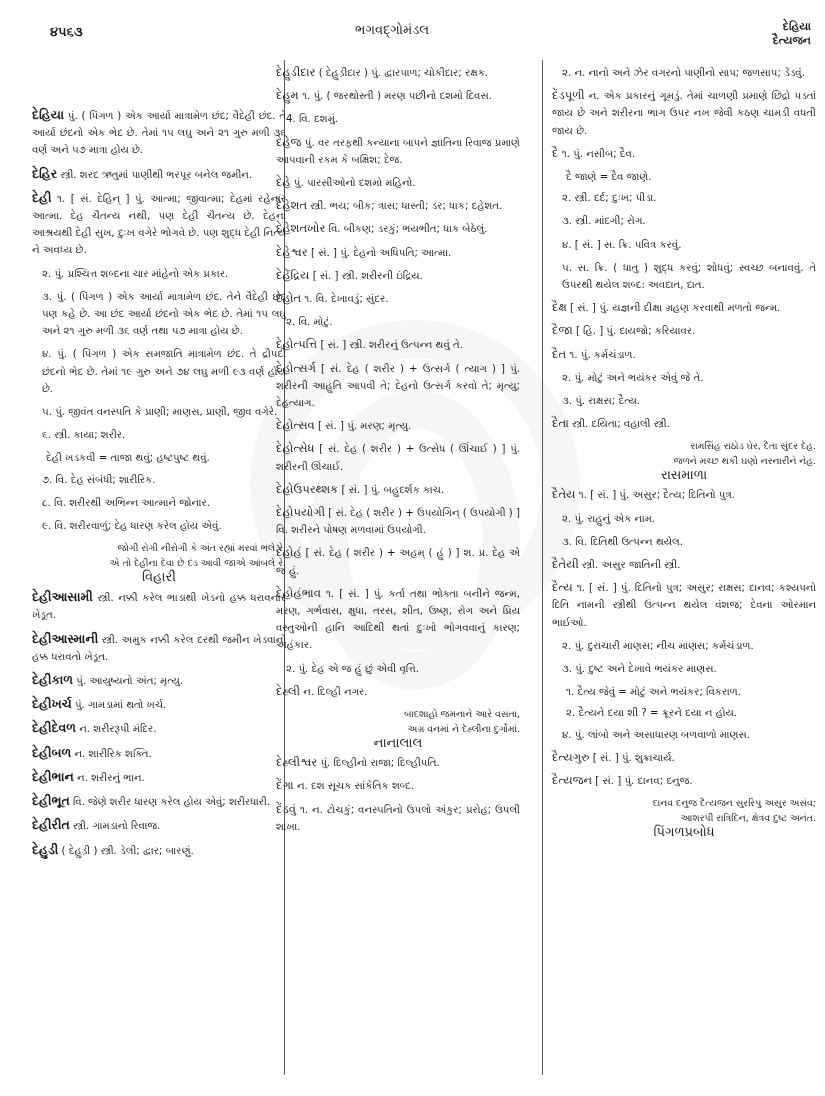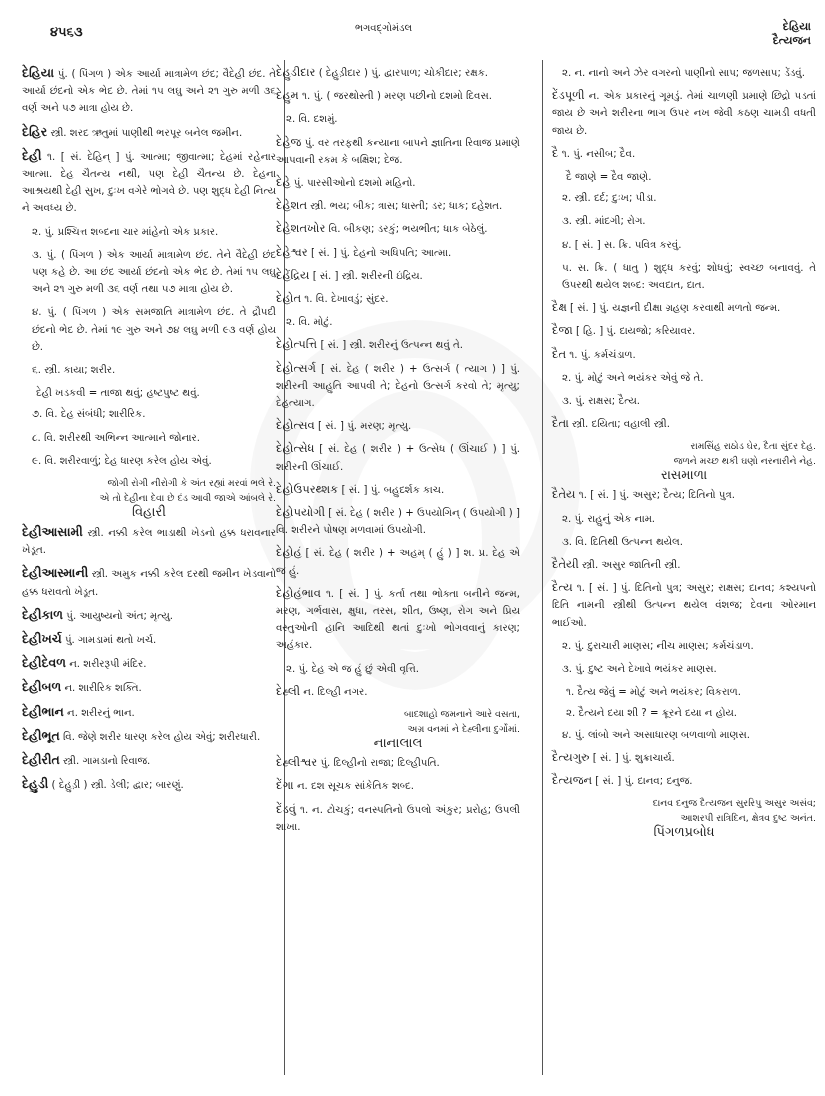--- a/index.html
+++ b/index.html
@@ -4,25 +4,25 @@
 <style>
   * { box-sizing: border-box; margin: 0; padding: 0; }
   html, body { width: 825px; height: 1096px; background: #ffffff; overflow: hidden; }
   body { font-family: "DejaVu Sans", sans-serif; color: #1a1a1a; position: relative; }
   .page { position: absolute; left: 0; top: 0; width: 825px; height: 1096px; }
 
   .watermark { position: absolute; left: 250px; top: 300px; width: 330px; height: 420px; pointer-events: none; opacity: 0.06; }
   .watermark .ring { position: absolute; border: 38px solid #777; border-radius: 50%; }
 
   .hdr-page { position: absolute; left: 18px; top: 24px; font-size: 13px; font-weight: bold; margin-left: 32px; }
-  .hdr-title { position: absolute; left: 355px; top: 22px; font-size: 10px; }
+  .hdr-title { position: absolute; left: 355px; top: 22px; font-size: 13px; }
   .hdr-guide { position: absolute; right: 14px; top: 20px; text-align: right; font-size: 11px; font-weight: bold; line-height: 14px; }
 
   .col { position: absolute; top: 64px; font-size: 10.2px; line-height: 17.2px; }
-  .col1 { left: 22px; width: 254px; }
+  .col1 { left: 32px; width: 254px; margin-top: 42px; }
   .col2 { left: 276px; width: 244px; }
   .col3 { left: 552px; width: 264px; }
 
   .rule { position: absolute; width: 1px; background: #555; }
   .rule1 { left: 284px; top: 60px; height: 1015px; }
   .rule2 { left: 542px; top: 60px; height: 1015px; }
 
   .entry { margin-bottom: 6px; text-align: justify; }
   .entry .head { font-weight: bold; font-size: 12.5px; }
   .entry .head.light { font-weight: normal; font-size: 11.5px; }
@@ -52,20 +52,21 @@
   <div class="rule rule1"></div>
   <div class="rule rule2"></div>
 
   <div class="col col1">
       <div class="entry"><span class="head">દેહિયા</span><span class="body"> પું. ( પિંગળ ) એક આર્યા માત્રામેળ છંદ; વૈદેહી છંદ. તે આર્યા છંદનો એક ભેદ છે. તેમાં ૧૫ લઘુ અને ૨૧ ગુરુ મળી ૩૬ વર્ણ અને ૫૭ માત્રા હોય છે.</span></div>
       <div class="entry"><span class="head">દેહિર</span><span class="body"> સ્ત્રી. શરદ ઋતુમાં પાણીથી ભરપૂર બનેલ જમીન.</span></div>
       <div class="entry"><span class="head">દેહી</span><span class="body"> ૧. [ સં. દેહિન્ ] પું. આત્મા; જીવાત્મા; દેહમાં રહેનાર આત્મા. દેહ ચૈતન્ય નથી, પણ દેહી ચૈતન્ય છે. દેહના આશ્રયથી દેહી સુખ, દુઃખ વગેરે ભોગવે છે. પણ શુદ્ધ દેહી નિત્ય ને અવધ્ય છે.</span></div>
       <div class="sense">૨. પું. પ્રશ્ચિત્ત શબ્દના ચાર માંહેનો એક પ્રકાર.</div>
       <div class="sense">૩. પું. ( પિંગળ ) એક આર્યા માત્રામેળ છંદ. તેને વૈદેહી છંદ પણ કહે છે. આ છંદ આર્યા છંદનો એક ભેદ છે. તેમાં ૧૫ લઘુ અને ૨૧ ગુરુ મળી ૩૬ વર્ણ તથા ૫૭ માત્રા હોય છે.</div>
       <div class="sense">૪. પું. ( પિંગળ ) એક સમજાતિ માત્રામેળ છંદ. તે દ્રૌપદી છંદનો ભેદ છે. તેમાં ૧૯ ગુરુ અને ૭૪ લઘુ મળી ૯૩ વર્ણ હોય છે.</div>
+      <div class="sense">૫. પું. જીવંત વનસ્પતિ કે પ્રાણી; માણસ, પ્રાણી, જીવ વગેરે.</div>
       <div class="sense">૬. સ્ત્રી. કાયા; શરીર.</div>
       <div class="idiom">દેહી ખડકવી = તાજા થવું; હષ્ટપુષ્ટ થવું.</div>
       <div class="sense">૭. વિ. દેહ સંબંધી; શારીરિક.</div>
       <div class="sense">૮. વિ. શરીરથી અભિન્ન આત્માને જોનાર.</div>
       <div class="sense">૯. વિ. શરીરવાળું; દેહ ધારણ કરેલ હોય એવું.</div>
       <div>
         <div class="quote">જોગી રોગી નીરોગી કે અંત રહ્યાં મરવાં ભલે રે.</div>
         <div class="quote">એ તો દેહીના દેવા છે દંડ આવી જાએ આંબલે રે.</div>
         <div class="quote-src">વિહારી</div>
       </div>
@@ -76,21 +77,21 @@
       <div class="entry"><span class="head">દેહીદેવળ</span><span class="body"> ન. શરીરરૂપી મંદિર.</span></div>
       <div class="entry"><span class="head">દેહીબળ</span><span class="body"> ન. શારીરિક શક્તિ.</span></div>
       <div class="entry"><span class="head">દેહીભાન</span><span class="body"> ન. શરીરનું ભાન.</span></div>
       <div class="entry"><span class="head">દેહીભૂત</span><span class="body"> વિ. જેણે શરીર ધારણ કરેલ હોય એવું; શરીરધારી.</span></div>
       <div class="entry"><span class="head">દેહીરીત</span><span class="body"> સ્ત્રી. ગામડાનો રિવાજ.</span></div>
       <div class="entry"><span class="head">દેહુડી</span><span class="body"> ( દેહુડ઼ી ) સ્ત્રી. ડેલી; દ્વાર; બારણું.</span></div>
     </div>
   <div class="col col2">
       <div class="entry"><span class="head light">દેહુડીદાર</span><span class="body"> ( દેહુડ઼ીદાર ) પું. દ્વારપાળ; ચોકીદાર; રક્ષક.</span></div>
       <div class="entry"><span class="head light">દેહુમ</span><span class="body"> ૧. પું. ( જરથોસ્તી ) મરણ પછીનો દશમો દિવસ.</span></div>
-      <div class="sense">૨. વિ. દશમું.</div>
+      <div class="sense">4. વિ. દશમું.</div>
       <div class="entry"><span class="head light">દેહેજ</span><span class="body"> પું. વર તરફથી કન્યાના બાપને જ્ઞાતિના રિવાજ પ્રમાણે આપવાની રકમ કે બક્ષિશ; દેજ.</span></div>
       <div class="entry"><span class="head light">દેહે</span><span class="body"> પું. પારસીઓનો દશમો મહિનો.</span></div>
       <div class="entry"><span class="head light">દેહેશત</span><span class="body"> સ્ત્રી. ભય; બીક; ત્રાસ; ધાસ્તી; ડર; ધાક; દહેશત.</span></div>
       <div class="entry"><span class="head light">દેહેશતખોર</span><span class="body"> વિ. બીકણ; ડરકું; ભયભીત; ધાક બેઠેલું.</span></div>
       <div class="entry"><span class="head light">દેહેશ્વર</span><span class="body"> [ સં. ] પું. દેહનો અધિપતિ; આત્મા.</span></div>
       <div class="entry"><span class="head light">દેહેંદ્રિય</span><span class="body"> [ સં. ] સ્ત્રી. શરીરની ઇંદ્રિય.</span></div>
       <div class="entry"><span class="head light">દેહોત</span><span class="body"> ૧. વિ. દેખાવડું; સુંદર.</span></div>
       <div class="sense">૨. વિ. મોટું.</div>
       <div class="entry"><span class="head light">દેહોત્પત્તિ</span><span class="body"> [ સં. ] સ્ત્રી. શરીરનું ઉત્પન્ન થવું તે.</span></div>
       <div class="entry"><span class="head light">દેહોત્સર્ગ</span><span class="body"> [ સં. દેહ ( શરીર ) + ઉત્સર્ગ ( ત્યાગ ) ] પું. શરીરની આહુતિ આપવી તે; દેહનો ઉત્સર્ગ કરવો તે; મૃત્યુ; દેહત્યાગ.</span></div>

